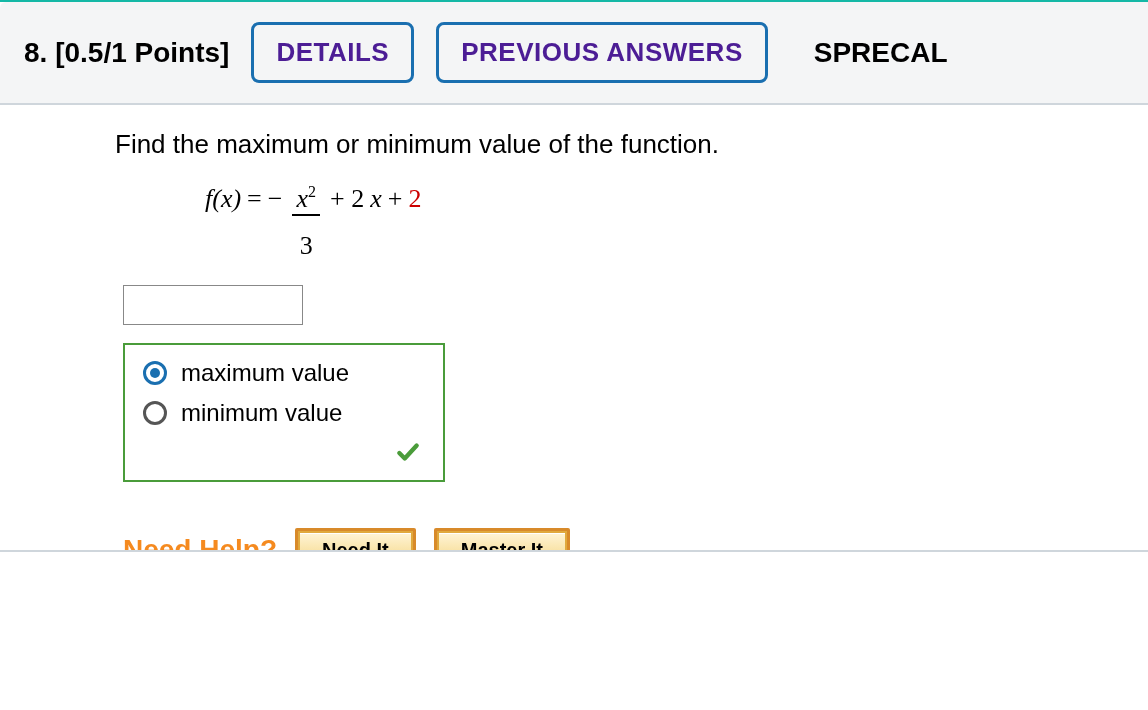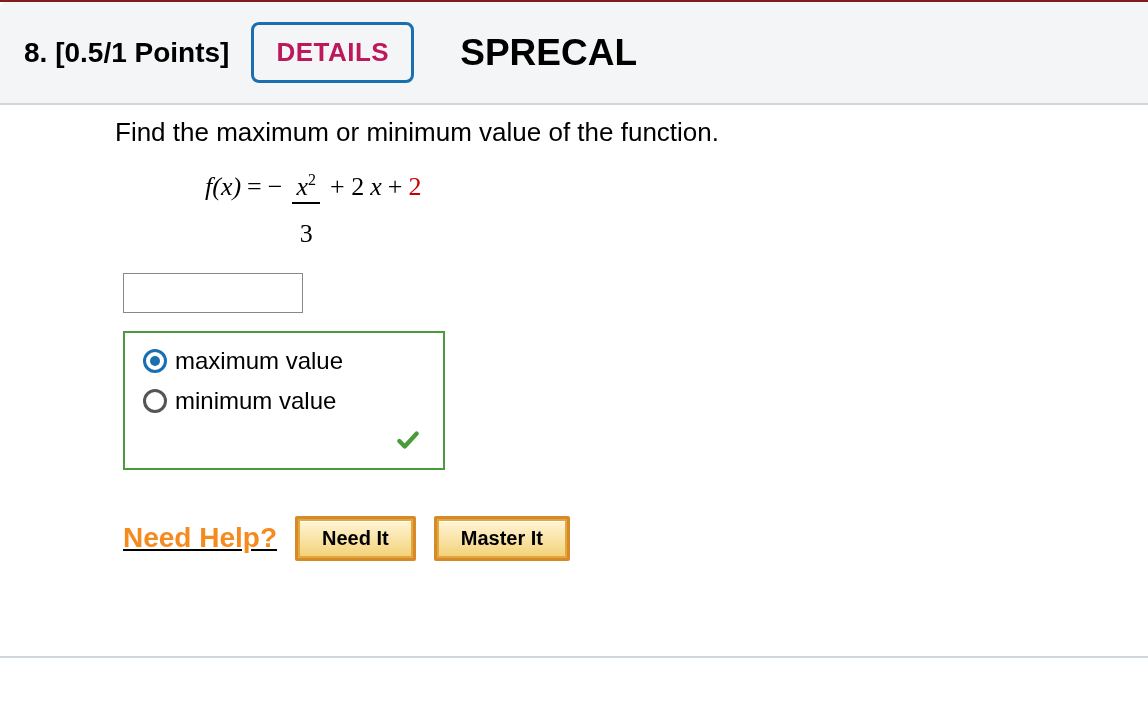--- a/index.html
+++ b/index.html
@@ -5,22 +5,22 @@
   * { box-sizing: border-box; }
   html, body {
     margin: 0;
     padding: 0;
     font-family: Verdana, Arial, sans-serif;
     background: #fff;
     color: #000;
   }
   .outer {
     width: 1148px;
-    height: 658px;
-    border-top: 2px solid #7f1d1d;
+    height: 552px;
+    border-top: 2px solid #14b8a6;
     border-bottom: 2px solid #cfd6dc;
     position: relative;
     overflow: hidden;
   }
   .header {
     background: #f4f5f6;
     border-bottom: 2px solid #cfd6dc;
     padding: 20px 24px;
     display: flex;
     align-items: center;
@@ -30,36 +30,36 @@
   }
   .q-label {
     font-weight: bold;
     font-size: 28px;
     white-space: nowrap;
   }
   .header-btn {
     border: 3px solid #1a6fb0;
     border-radius: 8px;
     background: #f4f5f6;
-    color: #be185d;
+    color: #4c1d95;
     font-weight: bold;
     font-size: 26px;
     padding: 12px 22px;
     cursor: pointer;
     letter-spacing: 0.5px;
     white-space: nowrap;
   }
   .ref-text {
     font-weight: bold;
-    font-size: 37px;
+    font-size: 28px;
     margin-left: 24px;
     white-space: nowrap;
   }
   .content {
-    padding: 12px 0 40px 115px;
+    padding: 24px 0 40px 115px;
   }
   .prompt {
     font-size: 26px;
     margin-bottom: 24px;
   }
   .equation {
     font-size: 26px;
     margin-left: 90px;
     margin-bottom: 26px;
     display: flex;
@@ -92,21 +92,21 @@
   .radio-box {
     border: 2px solid #4a9c3a;
     width: 322px;
     padding: 14px 16px 8px 18px;
     position: relative;
     margin-left: 8px;
   }
   .radio-row {
     display: flex;
     align-items: center;
-    gap: 8px;
+    gap: 14px;
     font-size: 24px;
     margin-bottom: 12px;
     cursor: pointer;
   }
   .radio {
     width: 24px;
     height: 24px;
     border: 3px solid #555;
     border-radius: 50%;
     flex: 0 0 auto;
@@ -153,20 +153,21 @@
   }
 </style>
 </head>
 <body>
 
 <div class="outer">
 
   <div class="header">
     <span class="q-label">8.  [0.5/1 Points]</span>
     <button class="header-btn">DETAILS</button>
+    <button class="header-btn">PREVIOUS ANSWERS</button>
     <span class="ref-text">SPRECAL</span>
   </div>
 
   <div class="content">
 
     <div class="prompt">Find the maximum or minimum value of the function.</div>
 
     <div class="equation">
       <span class="fx">f(x)</span>
       <span>=</span>

